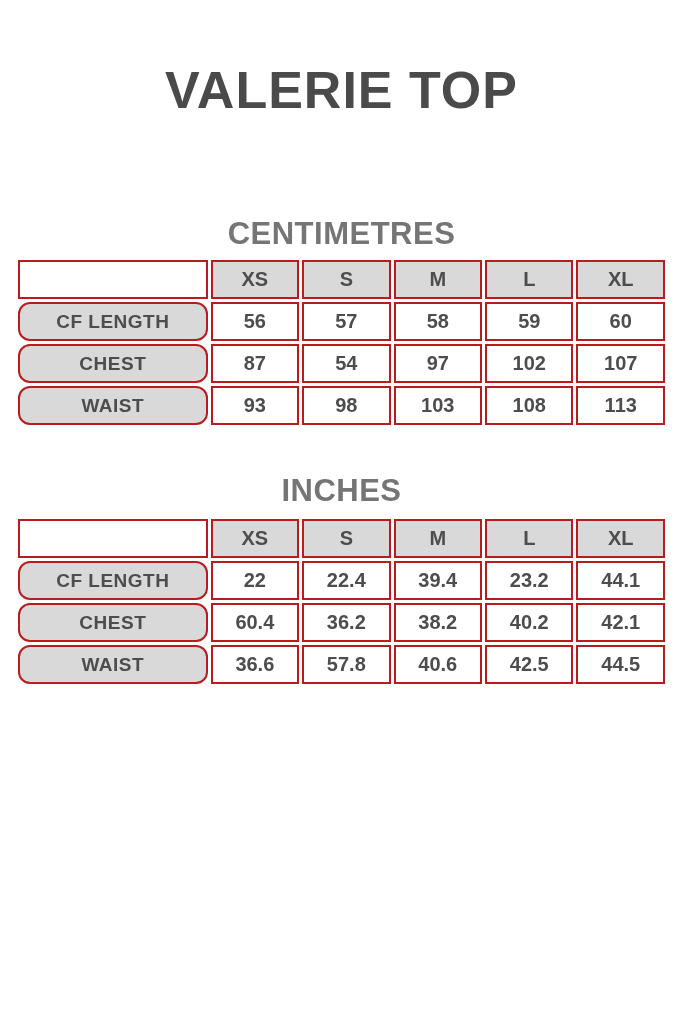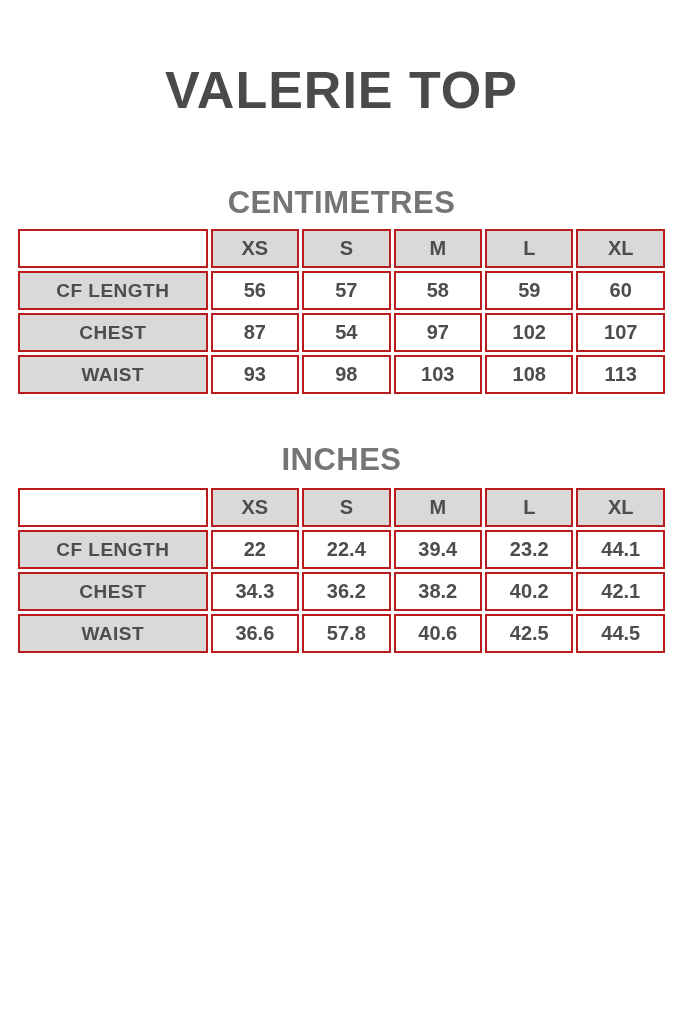--- a/index.html
+++ b/index.html
@@ -25,21 +25,21 @@
     color: #4a4a4a;
   }
   .section-heading {
     text-align: center;
     font-size: 31px;
     font-weight: 700;
     line-height: 1;
     letter-spacing: 0.5px;
     color: #757575;
   }
-  .section-heading.first { margin: 71px 0 8px 0; }
+  .section-heading.first { margin: 102px 0 8px 0; }
   .section-heading.second { margin: 47px 0 10px 0; }
   table.size-table {
     width: 653px;
     margin: 0 auto;
     table-layout: fixed;
     border-collapse: separate;
     border-spacing: 3px;
   }
   table.size-table th,
   table.size-table td {
@@ -52,20 +52,21 @@
     font-size: 20px;
     overflow: hidden;
     white-space: nowrap;
   }
   table.size-table th { background: #d9d9d9; }
   table.size-table th.corner-cell { background: #ffffff; }
   table.size-table td.row-label {
     background: #d9d9d9;
     font-size: 19px;
     letter-spacing: 0.5px;
+    border-radius: 12px;
   }
   table.size-table td.value-cell { background: #ffffff; }
   table.size-table .col-label { width: 30%; }
   table.size-table .col-size  { width: 14%; }
 </style>
 </head>
 <body>
 
 <div class="page">
 
@@ -145,21 +146,21 @@
       <tr>
         <td class="row-label">CF LENGTH</td>
         <td class="value-cell">22</td>
         <td class="value-cell">22.4</td>
         <td class="value-cell">39.4</td>
         <td class="value-cell">23.2</td>
         <td class="value-cell">44.1</td>
       </tr>
       <tr>
         <td class="row-label">CHEST</td>
-        <td class="value-cell">34.3</td>
+        <td class="value-cell">60.4</td>
         <td class="value-cell">36.2</td>
         <td class="value-cell">38.2</td>
         <td class="value-cell">40.2</td>
         <td class="value-cell">42.1</td>
       </tr>
       <tr>
         <td class="row-label">WAIST</td>
         <td class="value-cell">36.6</td>
         <td class="value-cell">57.8</td>
         <td class="value-cell">40.6</td>

